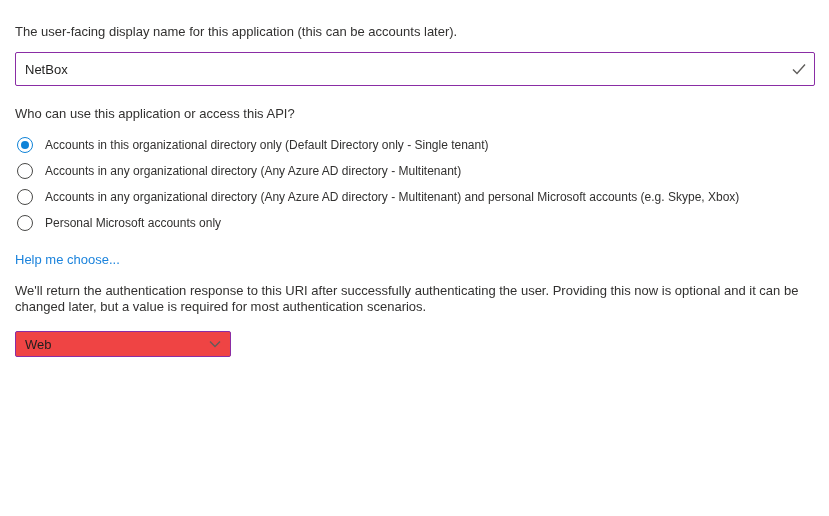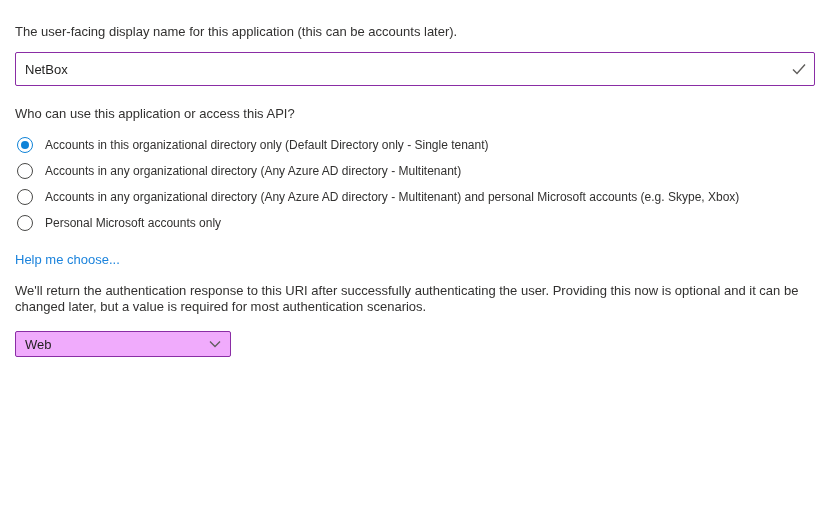--- a/index.html
+++ b/index.html
@@ -132,21 +132,21 @@
   }
   .select-box {
     position: relative;
     border: 1px solid #8a2da5;
     border-radius: 2px;
     height: 26px;
     width: 216px;
     display: flex;
     align-items: center;
     cursor: pointer;
-    background: #f0abfc;
+    background: #ef4444;
   }
   .select-box .select-value {
     font-size: 13px;
     color: #201f1e;
     padding-left: 9px;
   }
   .chevron-icon {
     position: absolute;
     right: 9px;
     top: 50%;

